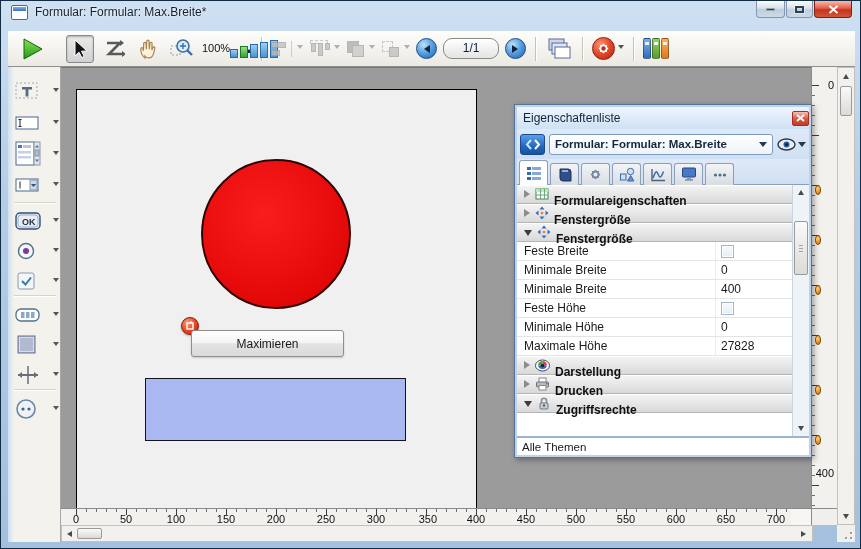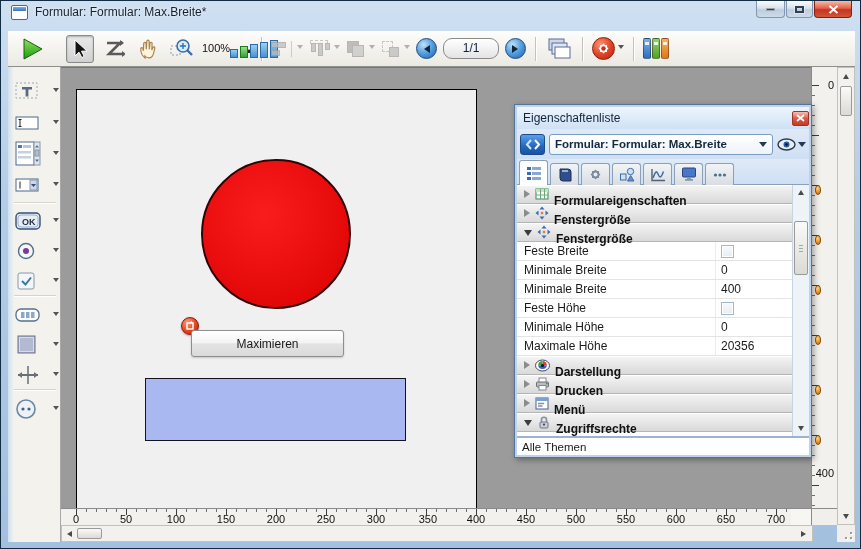--- a/index.html
+++ b/index.html
@@ -546,21 +546,21 @@
         <span class="pval">
             <span class="pcheck"></span>
           </span>
       </div>
       <div class="prow">
         <span class="plabel">Minimale Höhe</span>
         <span class="pval">0</span>
       </div>
       <div class="prow">
         <span class="plabel">Maximale Höhe</span>
-        <span class="pval">20356</span>
+        <span class="pval">27828</span>
       </div>
       <div class="prow group">
         <div class="tri right"></div>
         <svg class="gicon" width="15" height="13">
             <ellipse cx="7.5" cy="6.5" rx="7" ry="5.5" fill="#fff" stroke="#445"></ellipse>
             <path d="M7.5 2a4.5 4.5 0 014.4 4.5h-4.4z" fill="#d04040"></path>
             <path d="M7.5 2a4.5 4.5 0 00-4.4 4.5h4.4z" fill="#40a040"></path>
             <path d="M3.1 6.5a4.5 4.5 0 008.8 0z" fill="#4060c0"></path>
             <circle cx="7.5" cy="6.5" r="1.6" fill="#101828"></circle>
           </svg>
@@ -568,29 +568,20 @@
       </div>
       <div class="prow group">
         <div class="tri right"></div>
         <svg class="gicon" width="15" height="14">
             <rect x="4" y="1" width="7" height="4.5" fill="#fff" stroke="#888"></rect>
             <rect x="1.5" y="5" width="12" height="5" rx="1" fill="#b8bcc6" stroke="#6a7078"></rect>
             <rect x="4" y="8.5" width="7" height="4.5" fill="#fff" stroke="#888"></rect>
             <circle cx="11.8" cy="6.6" r=".9" fill="#4a8a4a"></circle>
           </svg>
         <span class="glabel">Drucken</span>
-      </div>
-      <div class="prow group">
-        <div class="tri right"></div>
-        <svg class="gicon" width="14" height="13">
-            <rect x="1" y="1" width="12" height="11" fill="#fff" stroke="#46608a"></rect>
-            <rect x="1" y="1" width="12" height="3" fill="#7aa0d0"></rect>
-            <path d="M3 6.5h6 M3 9h4.5" stroke="#8090a8" stroke-width="1.3"></path>
-          </svg>
-        <span class="glabel">Menü</span>
       </div>
       <div class="prow group">
         <div class="tri down"></div>
         <svg class="gicon" width="14" height="14">
             <path d="M4.5 7V4.8a2.5 2.5 0 015 0V7" fill="none" stroke="#8a909a" stroke-width="1.6"></path>
             <rect x="3" y="7" width="8" height="6" rx="1" fill="#c8cdd6" stroke="#70788a"></rect>
             <circle cx="7" cy="9.6" r="1.1" fill="#444c58"></circle>
           </svg>
         <span class="glabel">Zugriffsrechte</span>
       </div>

